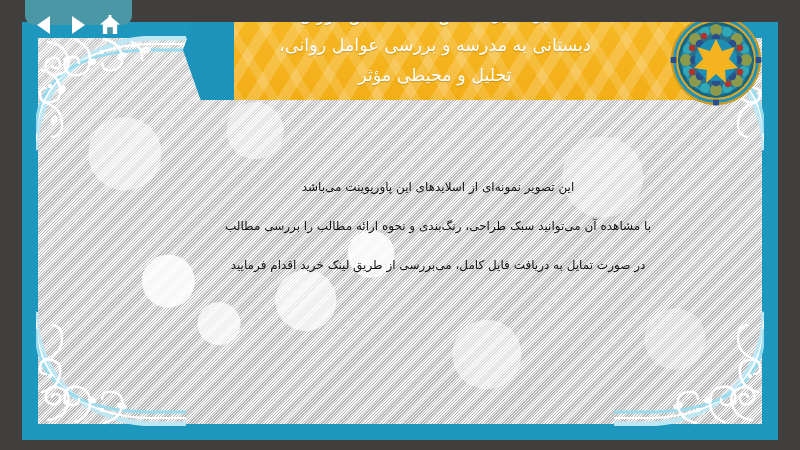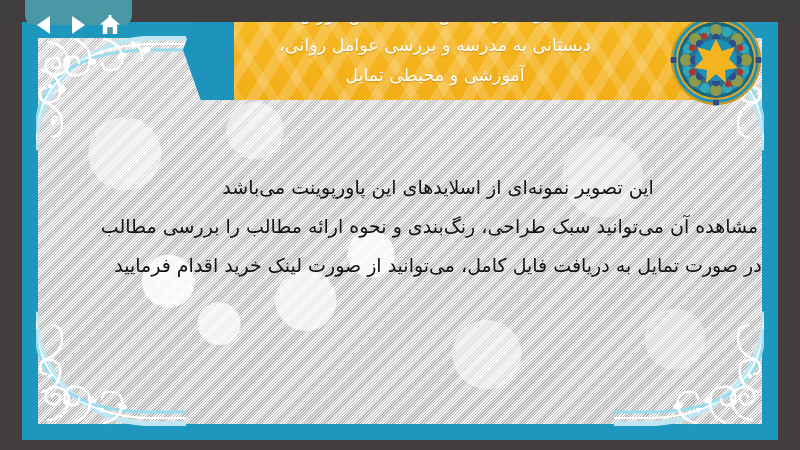--- a/index.html
+++ b/index.html
@@ -156,39 +156,39 @@
 
   
   .body-text {
     position: absolute;
     left: 50px; top: 130px;
     width: 700px;
     z-index: 30;
     direction: rtl;
     text-align: center;
     color: #121212;
-    font-size: 19px;
+    font-size: 12px;
     line-height: 39px;
     pointer-events: none;
   }
   .body-line { display: block; white-space: nowrap; }
 </style>
 </head>
 <body>
 
 <div id="root">
 
   <div class="slide">
 
     <div class="slide-inner">
 
       <div class="body-text">
         <span class="body-line">این تصویر نمونه‌ای از اسلایدهای این پاورپوینت می‌باشد</span>
         <span class="body-line">با مشاهده آن می‌توانید سبک طراحی، رنگ‌بندی و نحوه ارائه مطالب را بررسی مطالب</span>
-        <span class="body-line">در صورت تمایل به دریافت فایل کامل، می‌توانید از صورت لینک خرید اقدام فرمایید</span>
+        <span class="body-line">در صورت تمایل به دریافت فایل کامل، می‌بررسی از طریق لینک خرید اقدام فرمایید</span>
       </div>
     </div>
 
     <div class="corner tl">
       <svg width="150" height="118" viewBox="0 0 150 118" xmlns="http://www.w3.org/2000/svg">
         <g fill="none" stroke="#ffffff" stroke-width="2.4" stroke-linecap="round">
           <path d="M0 112 C0 52 48 4 116 2 L150 2" stroke="#bfe7f3" stroke-width="5"></path>
           <path d="M0 104 C0 48 44 10 112 8 L150 8" stroke="#ffffff" stroke-width="2"></path>
           <path d="M0 96 C0 44 40 16 108 14 L150 14" stroke="#9adcee" stroke-width="3"></path>
         </g>
@@ -280,21 +280,21 @@
   </div>
 
   <div class="banner-wrap">
     <div class="banner-chevron"></div>
     <div class="banner-body"></div>
   </div>
 
   <div class="title-text">
     <span class="title-line l1">تحلیل دلایل کاهش علاقه دانش‌آموزان</span>
     <span class="title-line">دبستانی به مدرسه و بررسی عوامل روانی،</span>
-    <span class="title-line">آموزشی و محیطی تمایل</span>
+    <span class="title-line">تحلیل و محیطی مؤثر</span>
   </div>
 
   <div class="medallion">
     <svg width="92" height="92" viewBox="0 0 92 92" xmlns="http://www.w3.org/2000/svg">
       <circle cx="46" cy="46" r="45" fill="#d9a01f"></circle>
       <circle cx="46" cy="46" r="43" fill="#1d93bc"></circle>
       <circle cx="46" cy="46" r="40" fill="#e0a726"></circle>
       <circle cx="46" cy="46" r="38" fill="#17667f"></circle>
       <circle cx="46" cy="46" r="35.5" fill="#2a6f8c"></circle>
       <g>

